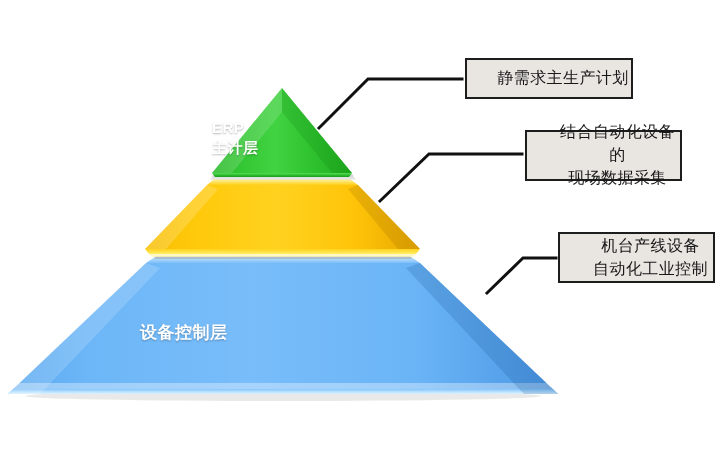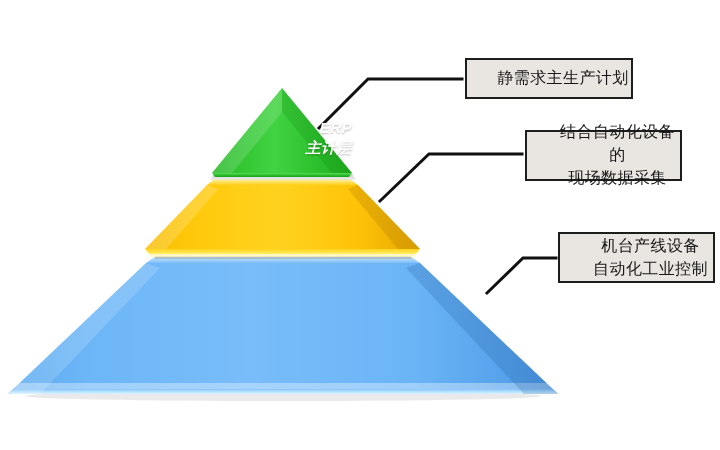--- a/index.html
+++ b/index.html
@@ -18,28 +18,27 @@
   #pyramid-svg {
     position: absolute;
     left: 0;
     top: 0;
     width: 720px;
     height: 450px;
   }
   .layer-label {
     position: absolute;
     color: #ffffff;
-    text-align: right;
+    text-align: left;
     font-weight: bold;
     line-height: 1.30;
     letter-spacing: 0.5px;
     text-shadow: 0 1px 2px rgba(0,0,0,0.28);
     pointer-events: none;
     white-space: pre-line;
-    font-style: italic;
   }
   #label-erp {
     left: 212px;
     top: 118px;
     width: 140px;
     font-size: 15px;
   }
   #label-mes {
     left: 195px;
     top: 195px;
@@ -197,20 +196,21 @@
       <polyline points="319,128 368,79 462,79"></polyline>
       <polyline points="380,201 429,154 522,154"></polyline>
       <polyline points="487,293 523,258 556,258"></polyline>
     </g>
   </svg>
 
   <div class="layer-label" id="label-erp">ERP
 主计层</div>
 
 
+  <div class="layer-label" id="label-equip">设备控制层</div>
 
   <div class="callout-box" id="callout-0">
     <span>静需求主生产计划</span>
   </div>
 
   <div class="callout-box" id="callout-1">
     <span>结合自动化设备的
 现场数据采集</span>
   </div>
 

